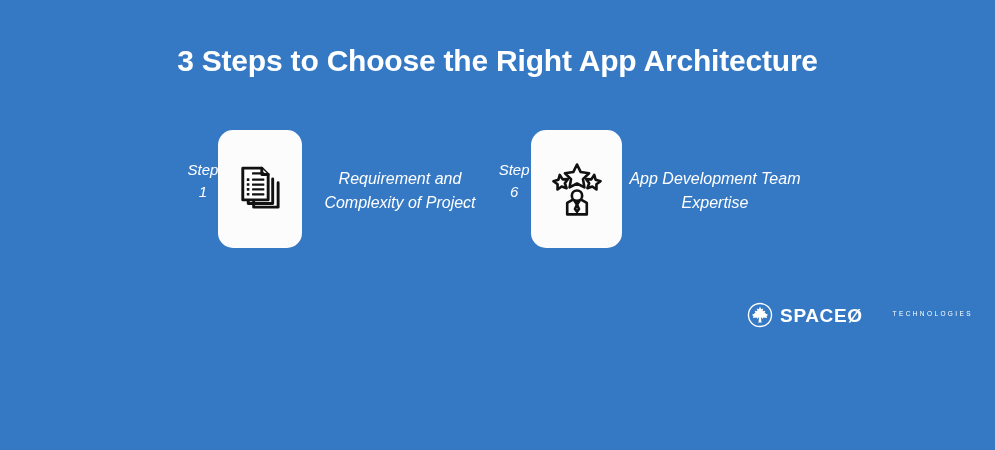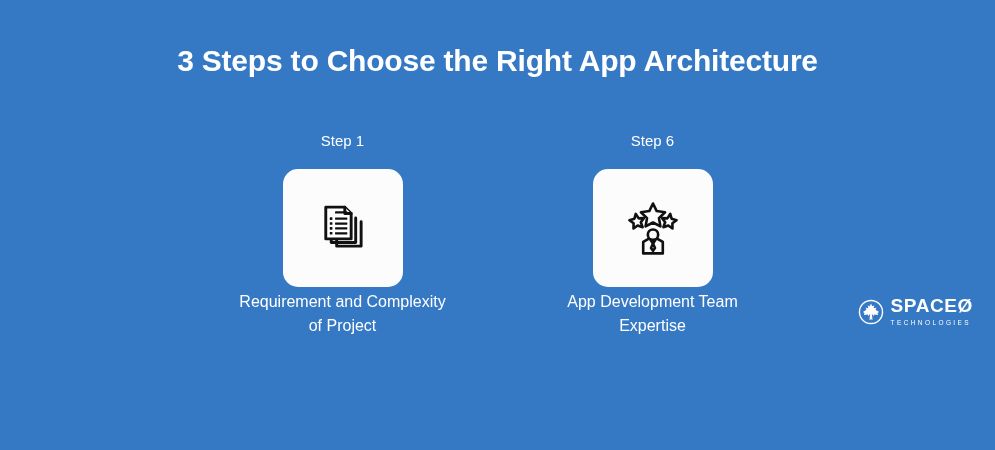--- a/index.html
+++ b/index.html
@@ -39,22 +39,23 @@
     left: 0;
     width: 995px;
     display: flex;
     flex-direction: row;
     align-items: flex-start;
     justify-content: center;
   }
   .step-col {
     width: 310px;
     display: flex;
-    flex-direction: column;
+    flex-direction: row;
     align-items: center;
+    font-style: italic;
   }
   .step-label {
     color: #ffffff;
     font-size: 15px;
     font-weight: normal;
     line-height: 22px;
     margin: 0 0 17px 0;
     text-align: center;
   }
   .step-card {
@@ -89,23 +90,24 @@
     align-items: center;
     gap: 7px;
   }
   #brand-mark {
     width: 26px;
     height: 26px;
     display: block;
   }
   #brand-text {
     display: flex;
-    flex-direction: column;
+    flex-direction: row;
     align-items: flex-start;
     line-height: 1;
+    gap: 30px;
   }
   #brand-name {
     color: #ffffff;
     font-size: 19px;
     font-weight: bold;
     letter-spacing: 0.6px;
     line-height: 19px;
   }
   #brand-sub {
     color: #ffffff;

